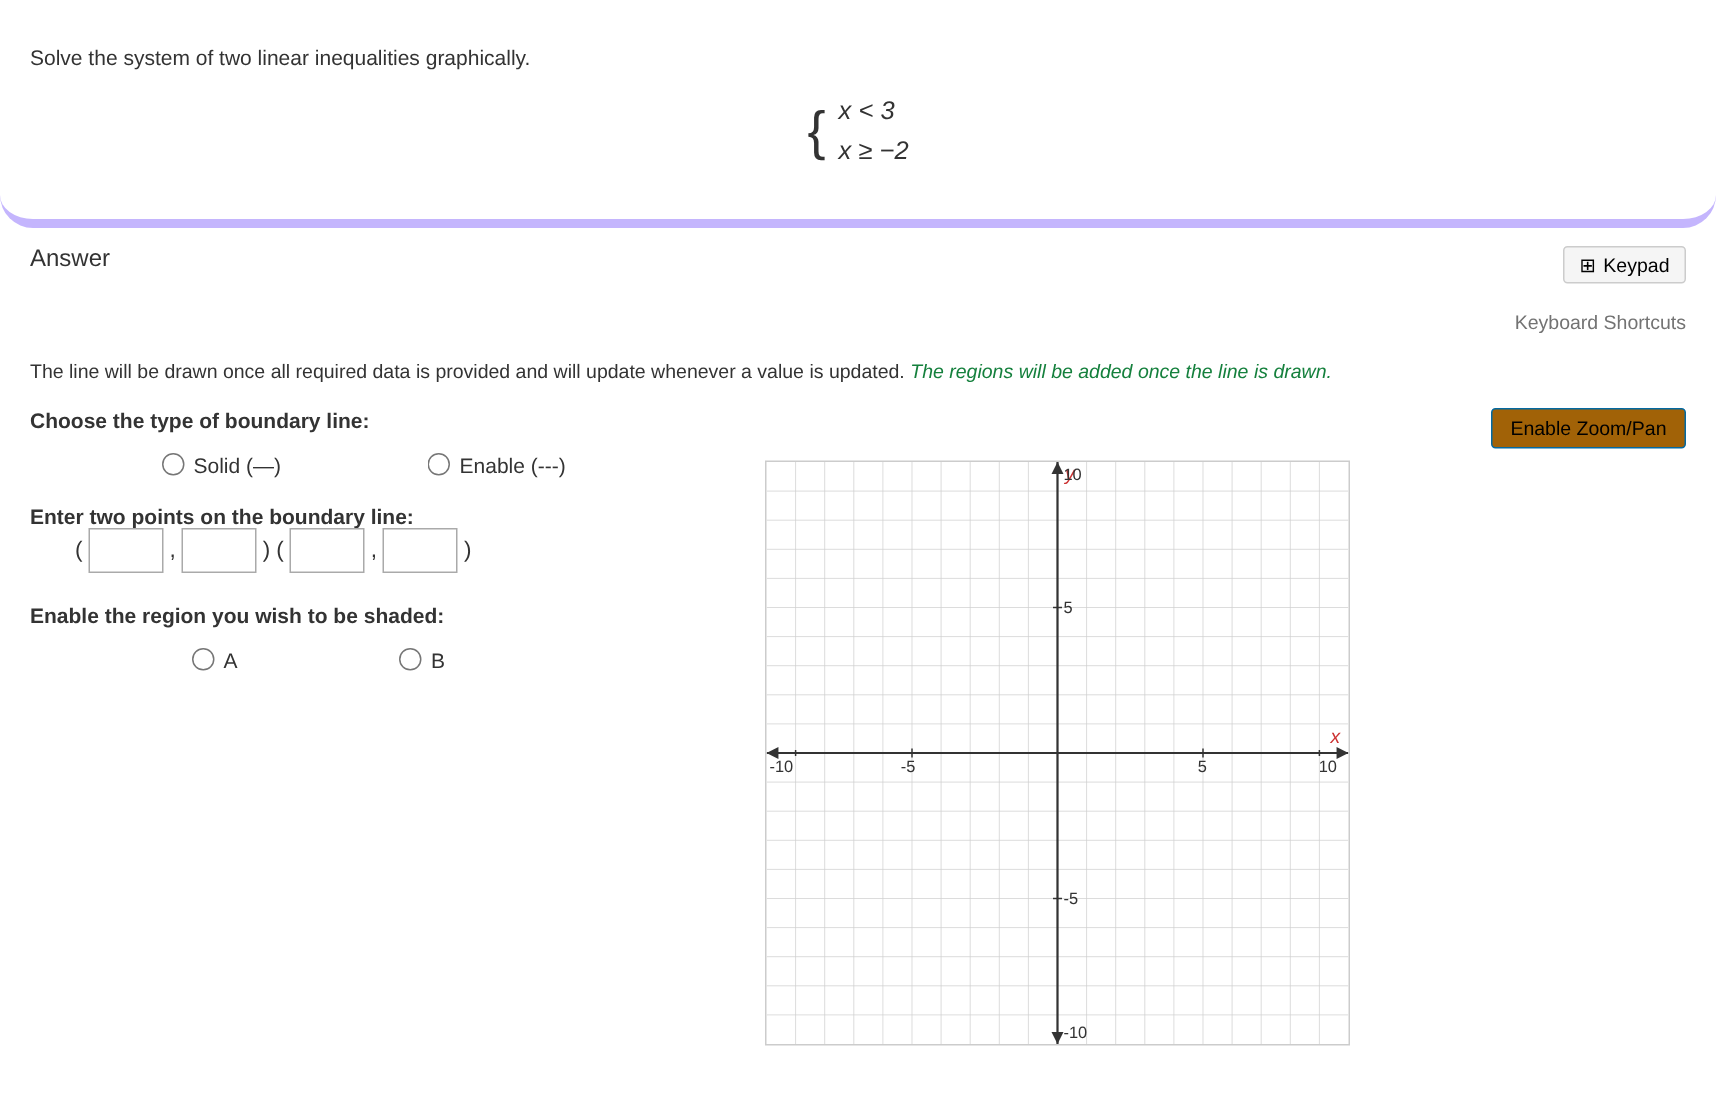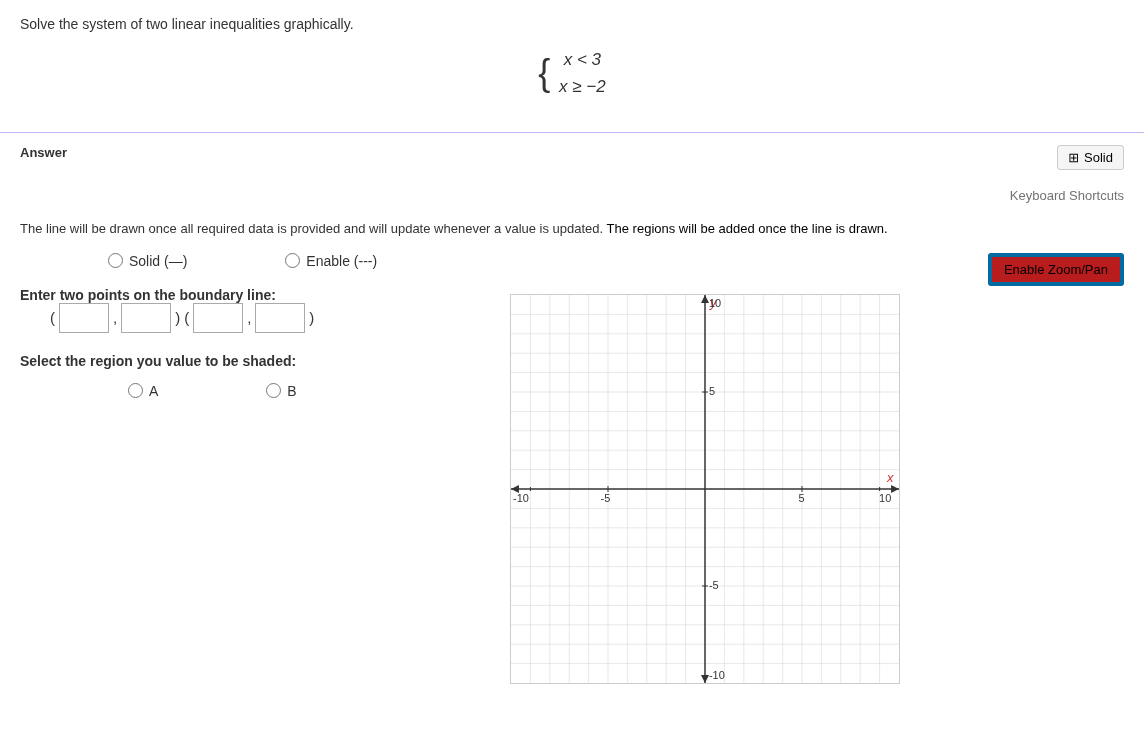--- a/index.html
+++ b/index.html
@@ -1,20 +1,21 @@
 <!DOCTYPE html>
 <html><head>
   <meta charset="utf-8">
   <style>
     * { box-sizing: border-box; margin: 0; padding: 0; }
     body { font-family: Arial, sans-serif; font-size: 14px; background: #fff; color: #333; width: 1144px; min-height: 735px; }
 
     .top-section {
-      padding: 16px 20px 16px 20px;
-      border-bottom: 1px solid #c4b5fd;
+      padding: 30px 20px 16px 20px;
+      border-bottom: 6px solid #c4b5fd;
+      border-radius: 22px;
     }
     .problem-text {
       font-size: 14px;
       color: #333;
       margin-bottom: 14px;
     }
     .math-system {
       text-align: center;
       font-size: 17px;
       font-style: italic;
@@ -24,21 +25,21 @@
     .brace {
       font-size: 36px;
       vertical-align: middle;
       line-height: 1;
       color: #333;
       font-style: normal;
     }
     .math-lines {
       display: inline-block;
       vertical-align: middle;
-      text-align: center;
+      text-align: left;
       margin-left: 4px;
     }
     .math-lines div {
       line-height: 1.6;
     }
     .step-text {
       font-size: 14px;
       color: #333;
     }
     .step-text span.bold { font-weight: bold; }
@@ -47,22 +48,22 @@
     .answer-section {
       padding: 12px 20px 0 20px;
     }
     .answer-header {
       display: flex;
       justify-content: space-between;
       align-items: flex-start;
       margin-bottom: 6px;
     }
     .answer-label {
-      font-weight: bold;
-      font-size: 13px;
+      font-weight: normal;
+      font-size: 16px;
     }
     .keypad-area {
       text-align: right;
     }
     .keypad-button {
       border: 1px solid #ccc;
       background: #f5f5f5;
       padding: 4px 10px;
       font-size: 13px;
       cursor: pointer;
@@ -80,21 +81,21 @@
       text-align: right;
       margin-top: 18px;
     }
 
     .info-text {
       font-size: 13px;
       color: #333;
       padding: 10px 20px 14px 20px;
       line-height: 1.5;
     }
-    .info-text span.red { color: #000000; }
+    .info-text span.red { color: #15803d; font-style: italic; }
 
     .main-content {
       display: flex;
       padding: 0 20px 0 0;
     }
 
     .left-panel {
       width: 510px;
       padding: 0 20px 20px 20px;
       flex-shrink: 0;
@@ -165,22 +166,22 @@
 
     .right-panel {
       flex: 1;
       padding-top: 0;
     }
 
     .zoom-btn {
       display: block;
       margin-left: auto;
       margin-bottom: 8px;
-      border: 4px solid #0369a1;
-      background: #b91c1c;
+      border: 1px solid #0369a1;
+      background: #a16207;
       padding: 5px 12px;
       font-size: 13px;
       cursor: pointer;
       border-radius: 3px;
     }
 
     .graph-container {
       position: relative;
       width: 390px;
       height: 390px;
@@ -211,37 +212,38 @@
   </div>
 
 </div>
 
 <div class="answer-section">
   <div class="answer-header">
     <span class="answer-label">Answer</span>
     <div class="keypad-area">
       <button class="keypad-button">
         <span>⊞</span>
-        <span>Solid</span>
+        <span>Keypad</span>
       </button>
       <a class="keyboard-shortcuts-link">Keyboard Shortcuts</a>
     </div>
   </div>
 </div>
 
 <div class="info-text">
   <span>The line will be drawn once all required data is provided and will update whenever a value is updated.</span>
   <span class="red"> The regions will be added once the line is drawn.</span>
 </div>
 
 <div class="main-content">
 
   <div class="left-panel">
 
     <div class="boundary-section">
+      <p class="boundary-title">Choose the type of boundary line:</p>
       <div class="radio-group">
         <label class="radio-option">
           <input type="radio" name="boundary" value="solid" style="">
           <span>Solid (—)</span>
         </label>
         <label class="radio-option">
           <input type="radio" name="boundary" value="dashed" style="">
           <span>Enable (---)</span>
         </label>
       </div>
@@ -257,21 +259,21 @@
         <span>)</span>
         <span>(</span>
         <input type="text" class="coord-input" style="">
         <span>,</span>
         <input type="text" class="coord-input" style="">
         <span>)</span>
       </div>
     </div>
 
     <div class="boundary-section">
-      <p class="region-title">Select the region you value to be shaded:</p>
+      <p class="region-title">Enable the region you wish to be shaded:</p>
       <div class="region-radio-group">
         <label class="radio-option">
           <input type="radio" name="region" value="A" style="">
           <span>A</span>
         </label>
         <label class="radio-option">
           <input type="radio" name="region" value="B" style="">
           <span>B</span>
         </label>
       </div>

